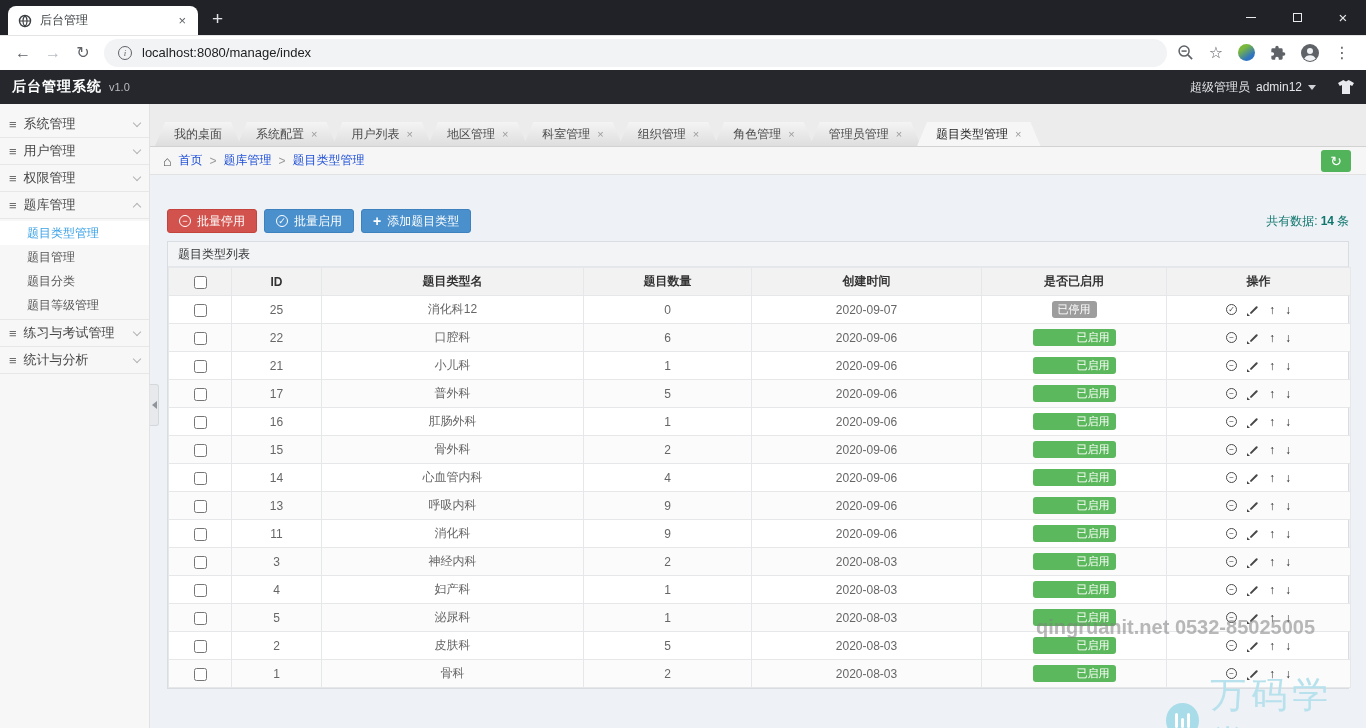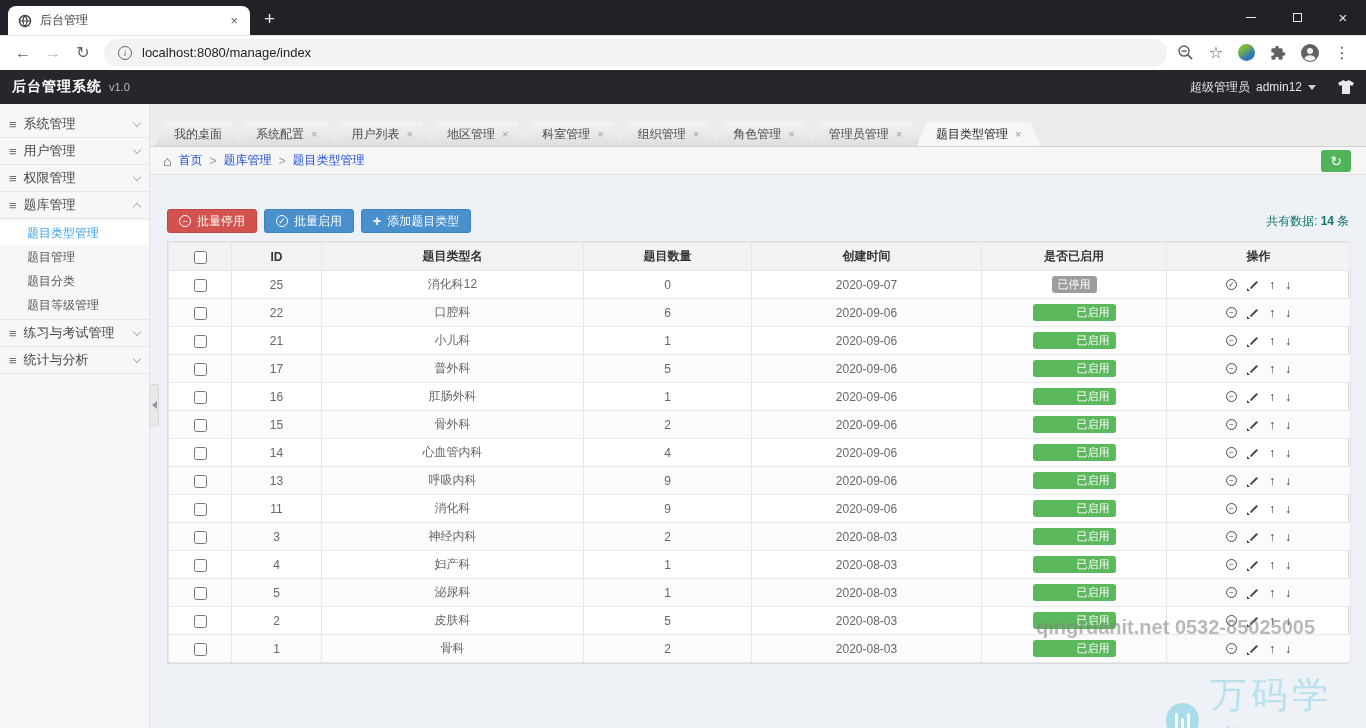--- a/index.html
+++ b/index.html
@@ -6,21 +6,21 @@
   html,body { margin:0; padding:0; }
   body {
     width:1366px; height:728px; overflow:hidden; position:relative;
     font-family:"Liberation Sans","DejaVu Sans",sans-serif;
     background:#fff; font-size:12px;
   }
 
   
   .tabstrip { height:35px; background:#202227; display:flex; align-items:flex-end; }
   .btab {
-    width:242px; height:29px; background:#fff; border-radius:8px 8px 0 0;
+    width:190px; height:29px; background:#fff; border-radius:8px 8px 0 0;
     margin-left:8px; display:flex; align-items:center; padding:0 10px; gap:8px;
     font-size:12px; color:#3c4043;
   }
   .btab .ttl { flex:1; white-space:nowrap; overflow:hidden; }
   .btab .x { color:#5f6368; font-size:13px; padding:0 2px; }
   .newtab { color:#dfe1e5; font-size:19px; line-height:1; margin:0 0 7px 14px; }
   .wincontrols { margin-left:auto; display:flex; height:35px; }
   .winbtn { width:46px; display:flex; align-items:center; justify-content:center; color:#eaeaea; font-size:12px; }
   .winbtn .mini { display:block; width:10px; height:1px; background:#eaeaea; }
   .winbtn .maxi { display:block; width:9px; height:9px; border:1px solid #eaeaea; }
@@ -301,20 +301,21 @@
           <span class="plus-ic">+</span>
           <span>添加题目类型</span>
         </button>
         <span class="spacer"></span>
         <span class="total">
           <span>共有数据:</span><b>14</b><span>条</span>
         </span>
       </div>
 
       <div class="panel">
+        <div class="panel-title">题目类型列表</div>
         <table>
           <colgroup>
             <col style="width:63px">
               <col style="width:90px">
               <col style="width:262px">
             <col style="width:168px">
               <col style="width:230px">
               <col style="width:185px">
               <col style="width:184px">
           </colgroup>

